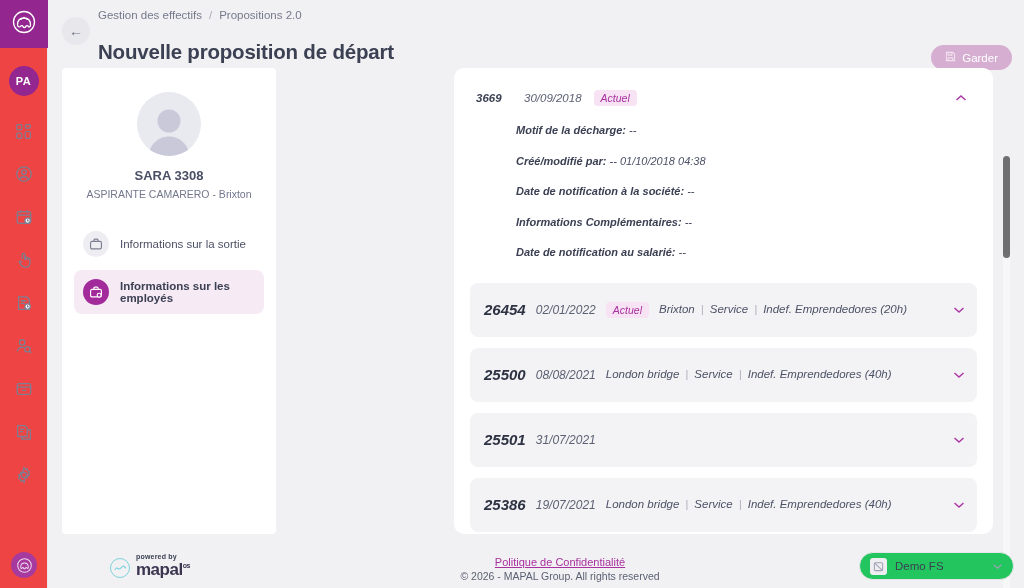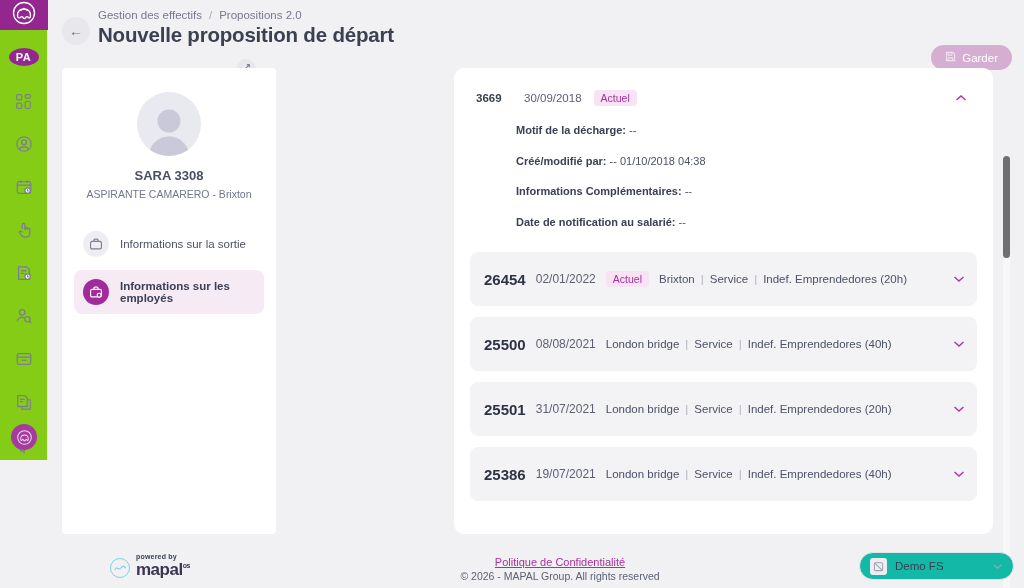--- a/index.html
+++ b/index.html
@@ -6,22 +6,22 @@
   html, body {
     width: 1024px; height: 588px;
     font-family: "Liberation Sans", sans-serif;
     background: #f1f1f3;
     overflow: hidden;
   }
   .app { position: relative; width: 1024px; height: 588px; display: flex; }
 
   
   .sidebar {
-    width: 48px; height: 460px;
-    background: #84cc16;
+    width: 48px; height: 588px;
+    background: #ef4444;
     border-right: 1px solid #e8e8ed;
     display: flex; flex-direction: column; align-items: center;
     flex: 0 0 48px;
     position: relative;
   }
   .logo-tile {
     width: 48px; height: 48px; background: #93278f;
     display: flex; align-items: center; justify-content: center;
   }
   .avatar-pa {
@@ -57,21 +57,21 @@
     background: #e8e8ec; color: #6d7183;
     display: flex; align-items: center; justify-content: center;
     font-size: 14px; cursor: pointer; border: none;
   }
   .crumbs {
     position: absolute; left: 50px; top: 9px;
     font-size: 11.5px; color: #76798c; display: flex; align-items: flex-end; gap: 7px;
   }
   .crumbs .sep { color: #a9acba; }
   .crumb-link { cursor: pointer; }
-  .page-title-row { position: absolute; left: 50px; top: 23px; display: flex; align-items: center; gap: 9px; flex-direction: column; }
+  .page-title-row { position: absolute; left: 50px; top: 40px; display: flex; align-items: center; gap: 9px; flex-direction: column; }
   .page-title { font-size: 20.5px; font-weight: 700; color: #3b4053; letter-spacing: -.2px; }
   .expand-btn {
     width: 20px; height: 20px; border-radius: 50%; background: #e8e8ec;
     display: flex; align-items: center; justify-content: center; cursor: pointer;
     margin-top: 3px;
   }
   .save-btn {
     position: absolute; right: 12px; top: 45px;
     background: #d6aed2; color: #ffffff;
     border: none; border-radius: 16px;
@@ -107,21 +107,21 @@
     width: 26px; height: 26px; border-radius: 50%;
     background: #eeeef2; color: #7d8092;
     display: flex; align-items: center; justify-content: center; flex: 0 0 26px;
   }
   .menu-item.active .mi-icon { background: #a32a9b; color: #fff; }
 
   
   .panel-wrap { flex: 1; position: relative; padding-left: 178px; padding-right: 31px; }
   .panel {
     background: #fff; border-radius: 10px;
-    padding: 14px 16px 10px; height: 466px; overflow: hidden; position: relative;
+    padding: 14px 16px 10px; height: 466px; overflow: hidden; position: relative; font-style: italic;
   }
   .panel-head { display: flex; align-items: center; gap: 12px; padding: 8px 6px 0 6px; }
   .rec-id { font-size: 11.5px; font-weight: 700; color: #3b4053; min-width: 36px; }
   .rec-date { font-size: 11.5px; color: #5c6073; }
   .tag {
     background: #f7e3f3; color: #a8309f; font-size: 10.5px;
     padding: 2px 7px; border-radius: 4px;
   }
   .chev { margin-left: auto; color: #ab38a4; font-size: 11px; cursor: pointer; padding-right: 4px; }
 
@@ -176,21 +176,21 @@
     display: flex; flex-direction: column; align-items: center; gap: 2px;
     pointer-events: none;
   }
   .privacy-link {
     font-size: 11px; color: #a8309f; text-decoration: underline; cursor: pointer; pointer-events: auto;
   }
   .copyright { font-size: 10.5px; color: #5c6073; }
 
   .tenant-select {
     position: absolute; right: 10px; bottom: 8px;
-    background: #14b8a6; border: 1px solid #e6e6ea; border-radius: 16px;
+    background: #22c55e; border: 1px solid #e6e6ea; border-radius: 16px;
     height: 28px; width: 155px; padding: 0 10px;
     display: flex; align-items: center; gap: 8px; cursor: pointer;
   }
   .tenant-ico {
     width: 17px; height: 17px; border-radius: 3px; background: #eeeef2;
     display: flex; align-items: center; justify-content: center; color: #9ea1b1;
   }
   .tenant-name { font-size: 11.5px; color: #3b4053; flex: 1; }
   .tenant-chev { color: #9ea1b1; font-size: 10px; }
 </style>
@@ -400,20 +400,24 @@
           <div class="detail-list">
             <div class="detail-row">
               <span class="lbl">Motif de la décharge:</span>
               <span class="val">--</span>
             </div>
             <div class="detail-row">
               <span class="lbl">Créé/modifié par:</span>
               <span class="val">--  01/10/2018 04:38</span>
             </div>
             <div class="detail-row">
+              <span class="lbl">Date de notification à la société:</span>
+              <span class="val">--</span>
+            </div>
+            <div class="detail-row">
               <span class="lbl">Informations Complémentaires:</span>
               <span class="val">--</span>
             </div>
             <div class="detail-row">
               <span class="lbl">Date de notification au salarié:</span>
               <span class="val">--</span>
             </div>
           </div>
 
           <div class="job-row">
@@ -435,21 +439,20 @@
             <span class="job-chev">
               <svg width="12" height="8" viewBox="0 0 12 8" fill="none" stroke="currentColor" stroke-width="1.5">
                   <path d="M1.5 2L6 6l4.5-4"></path>
                 </svg>
             </span>
           </div>
 
           <div class="job-row">
             <span class="job-id">25501</span>
             <span class="job-date">31/07/2021</span>
-            <span class="job-text"><span>London bridge</span><span class="pipe">|</span><span>Service</span><span class="pipe">|</span><span>Indef.</span> <span>Emprendedores (20h)</span></span>
             <span class="job-chev">
               <svg width="12" height="8" viewBox="0 0 12 8" fill="none" stroke="currentColor" stroke-width="1.5">
                   <path d="M1.5 2L6 6l4.5-4"></path>
                 </svg>
             </span>
           </div>
 
           <div class="job-row">
             <span class="job-id">25386</span>
             <span class="job-date">19/07/2021</span>

